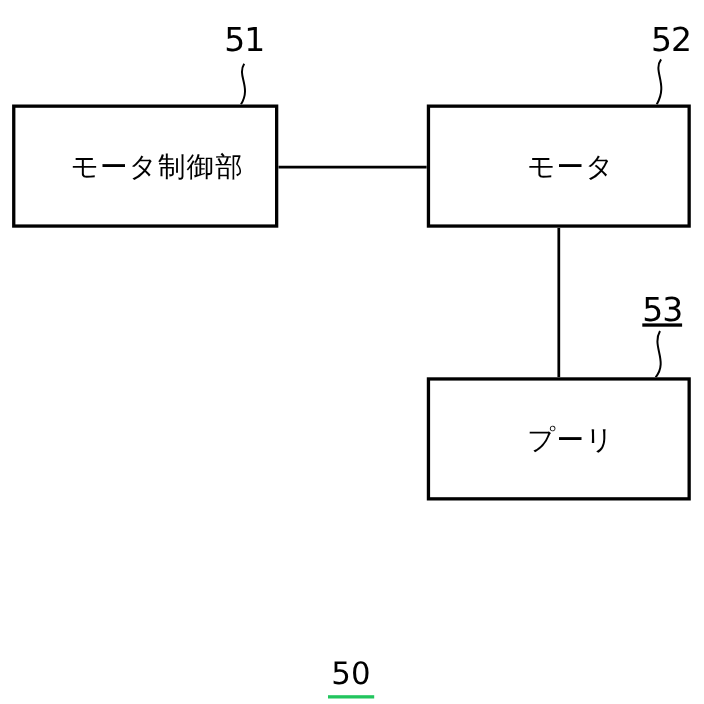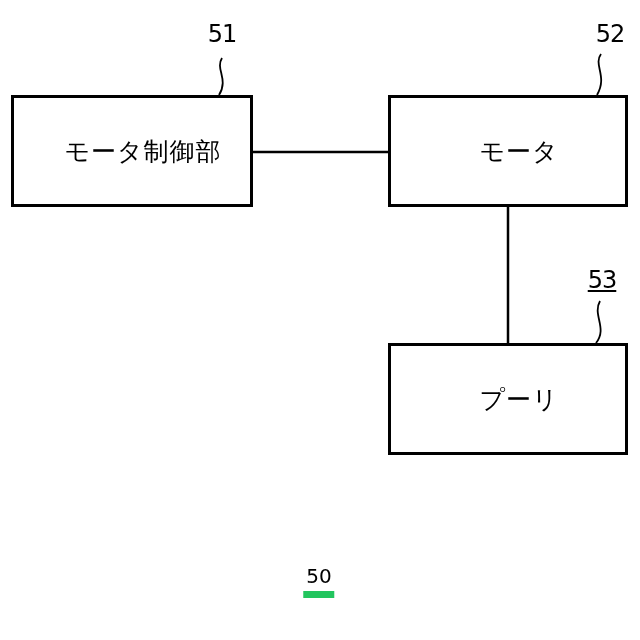--- a/index.html
+++ b/index.html
@@ -39,39 +39,39 @@
     color: #000000;
     white-space: nowrap;
   }
   .block-motor-controller { left: 11px;  top: 95px;  width: 242px; height: 112px; }
   .block-motor            { left: 388px; top: 95px;  width: 240px; height: 112px; }
   .block-pulley           { left: 388px; top: 343px; width: 240px; height: 112px; }
 
   .ref-number {
     position: absolute;
     transform: translateX(-50%);
-    font-size: 24px;
+    font-size: 30px;
     line-height: 1;
     letter-spacing: -1px;
     color: #000000;
     white-space: nowrap;
   }
   .ref-51 { left: 222px; top: 22px; }
   .ref-52 { left: 610px; top: 22px; }
   .ref-53 { left: 602px; top: 268px; text-decoration: underline; }
 
   .figure-number {
     position: absolute;
     left: 319px;
-    top: 566px;
+    top: 599px;
     transform: translateX(-50%);
-    font-size: 20px;
+    font-size: 28px;
     line-height: 1;
     color: #000000;
-    border-bottom: 7px solid #22c55e;
+    border-bottom: 3px solid #22c55e;
     padding: 0 3px 5px 3px;
   }
 </style>
 </head>
 <body>
 
 <div class="stage">
 
   <svg class="connector-layer" width="640" height="640" viewBox="0 0 640 640" xmlns="http://www.w3.org/2000/svg">
 

